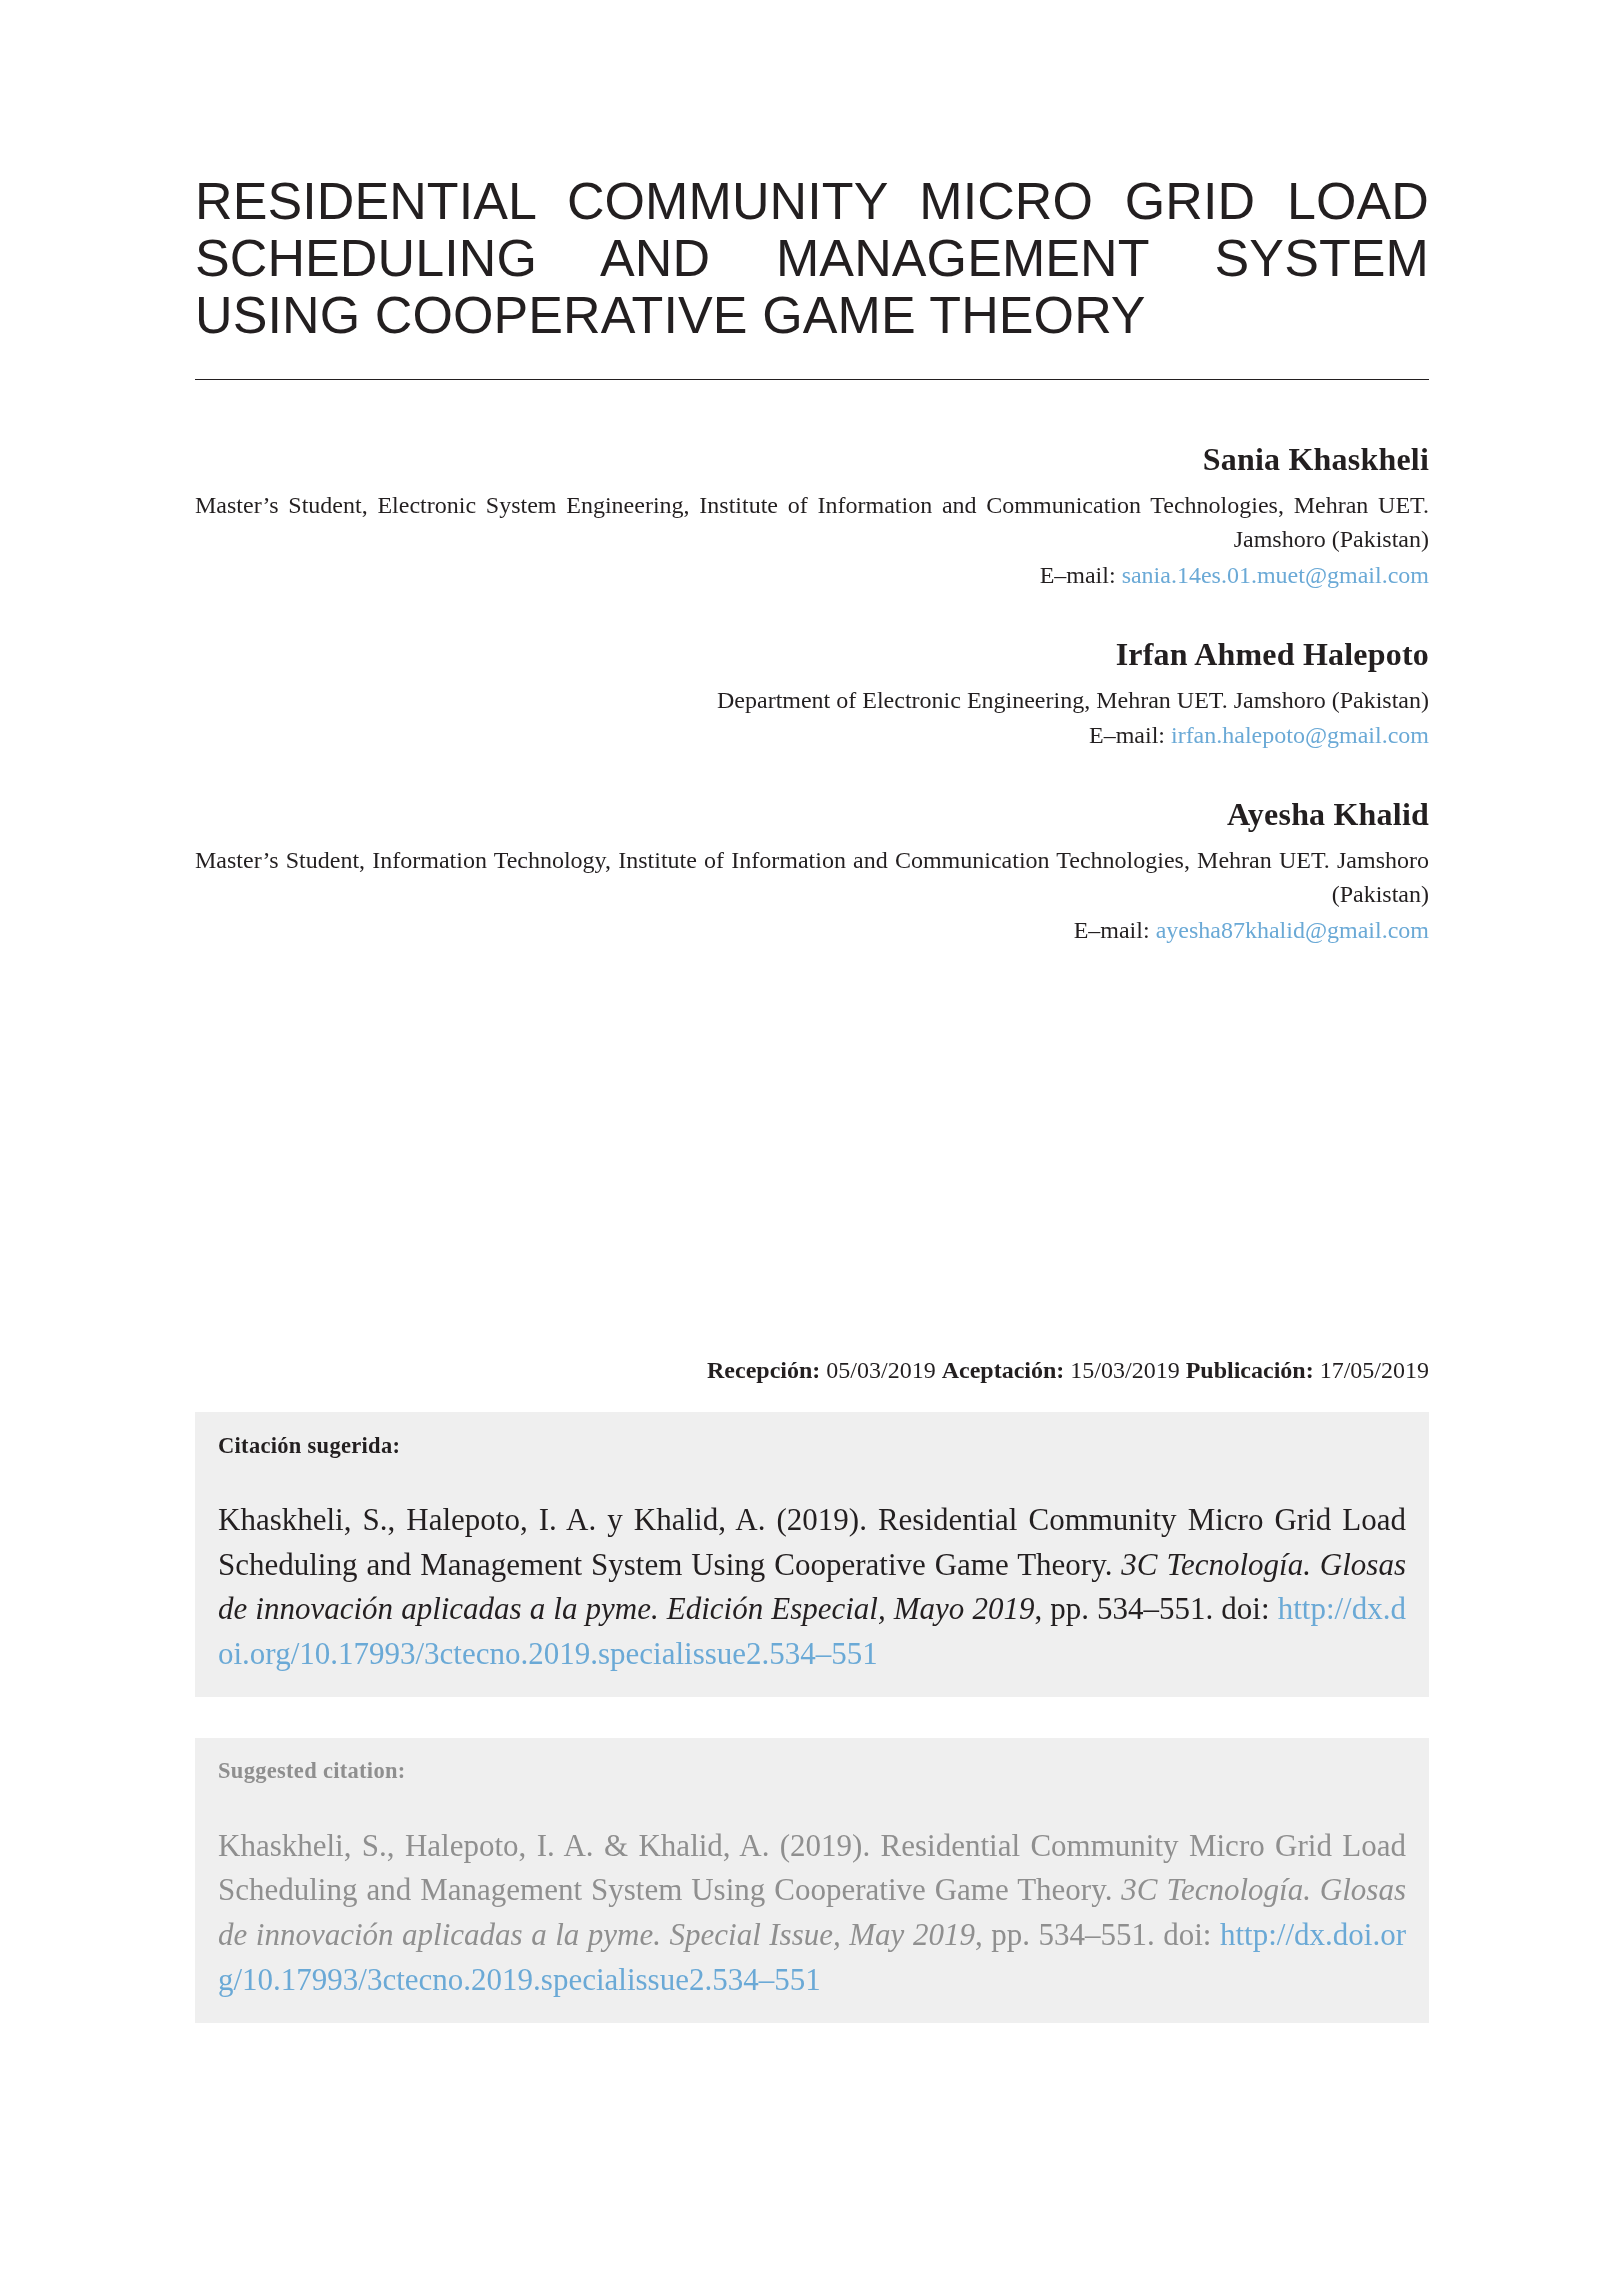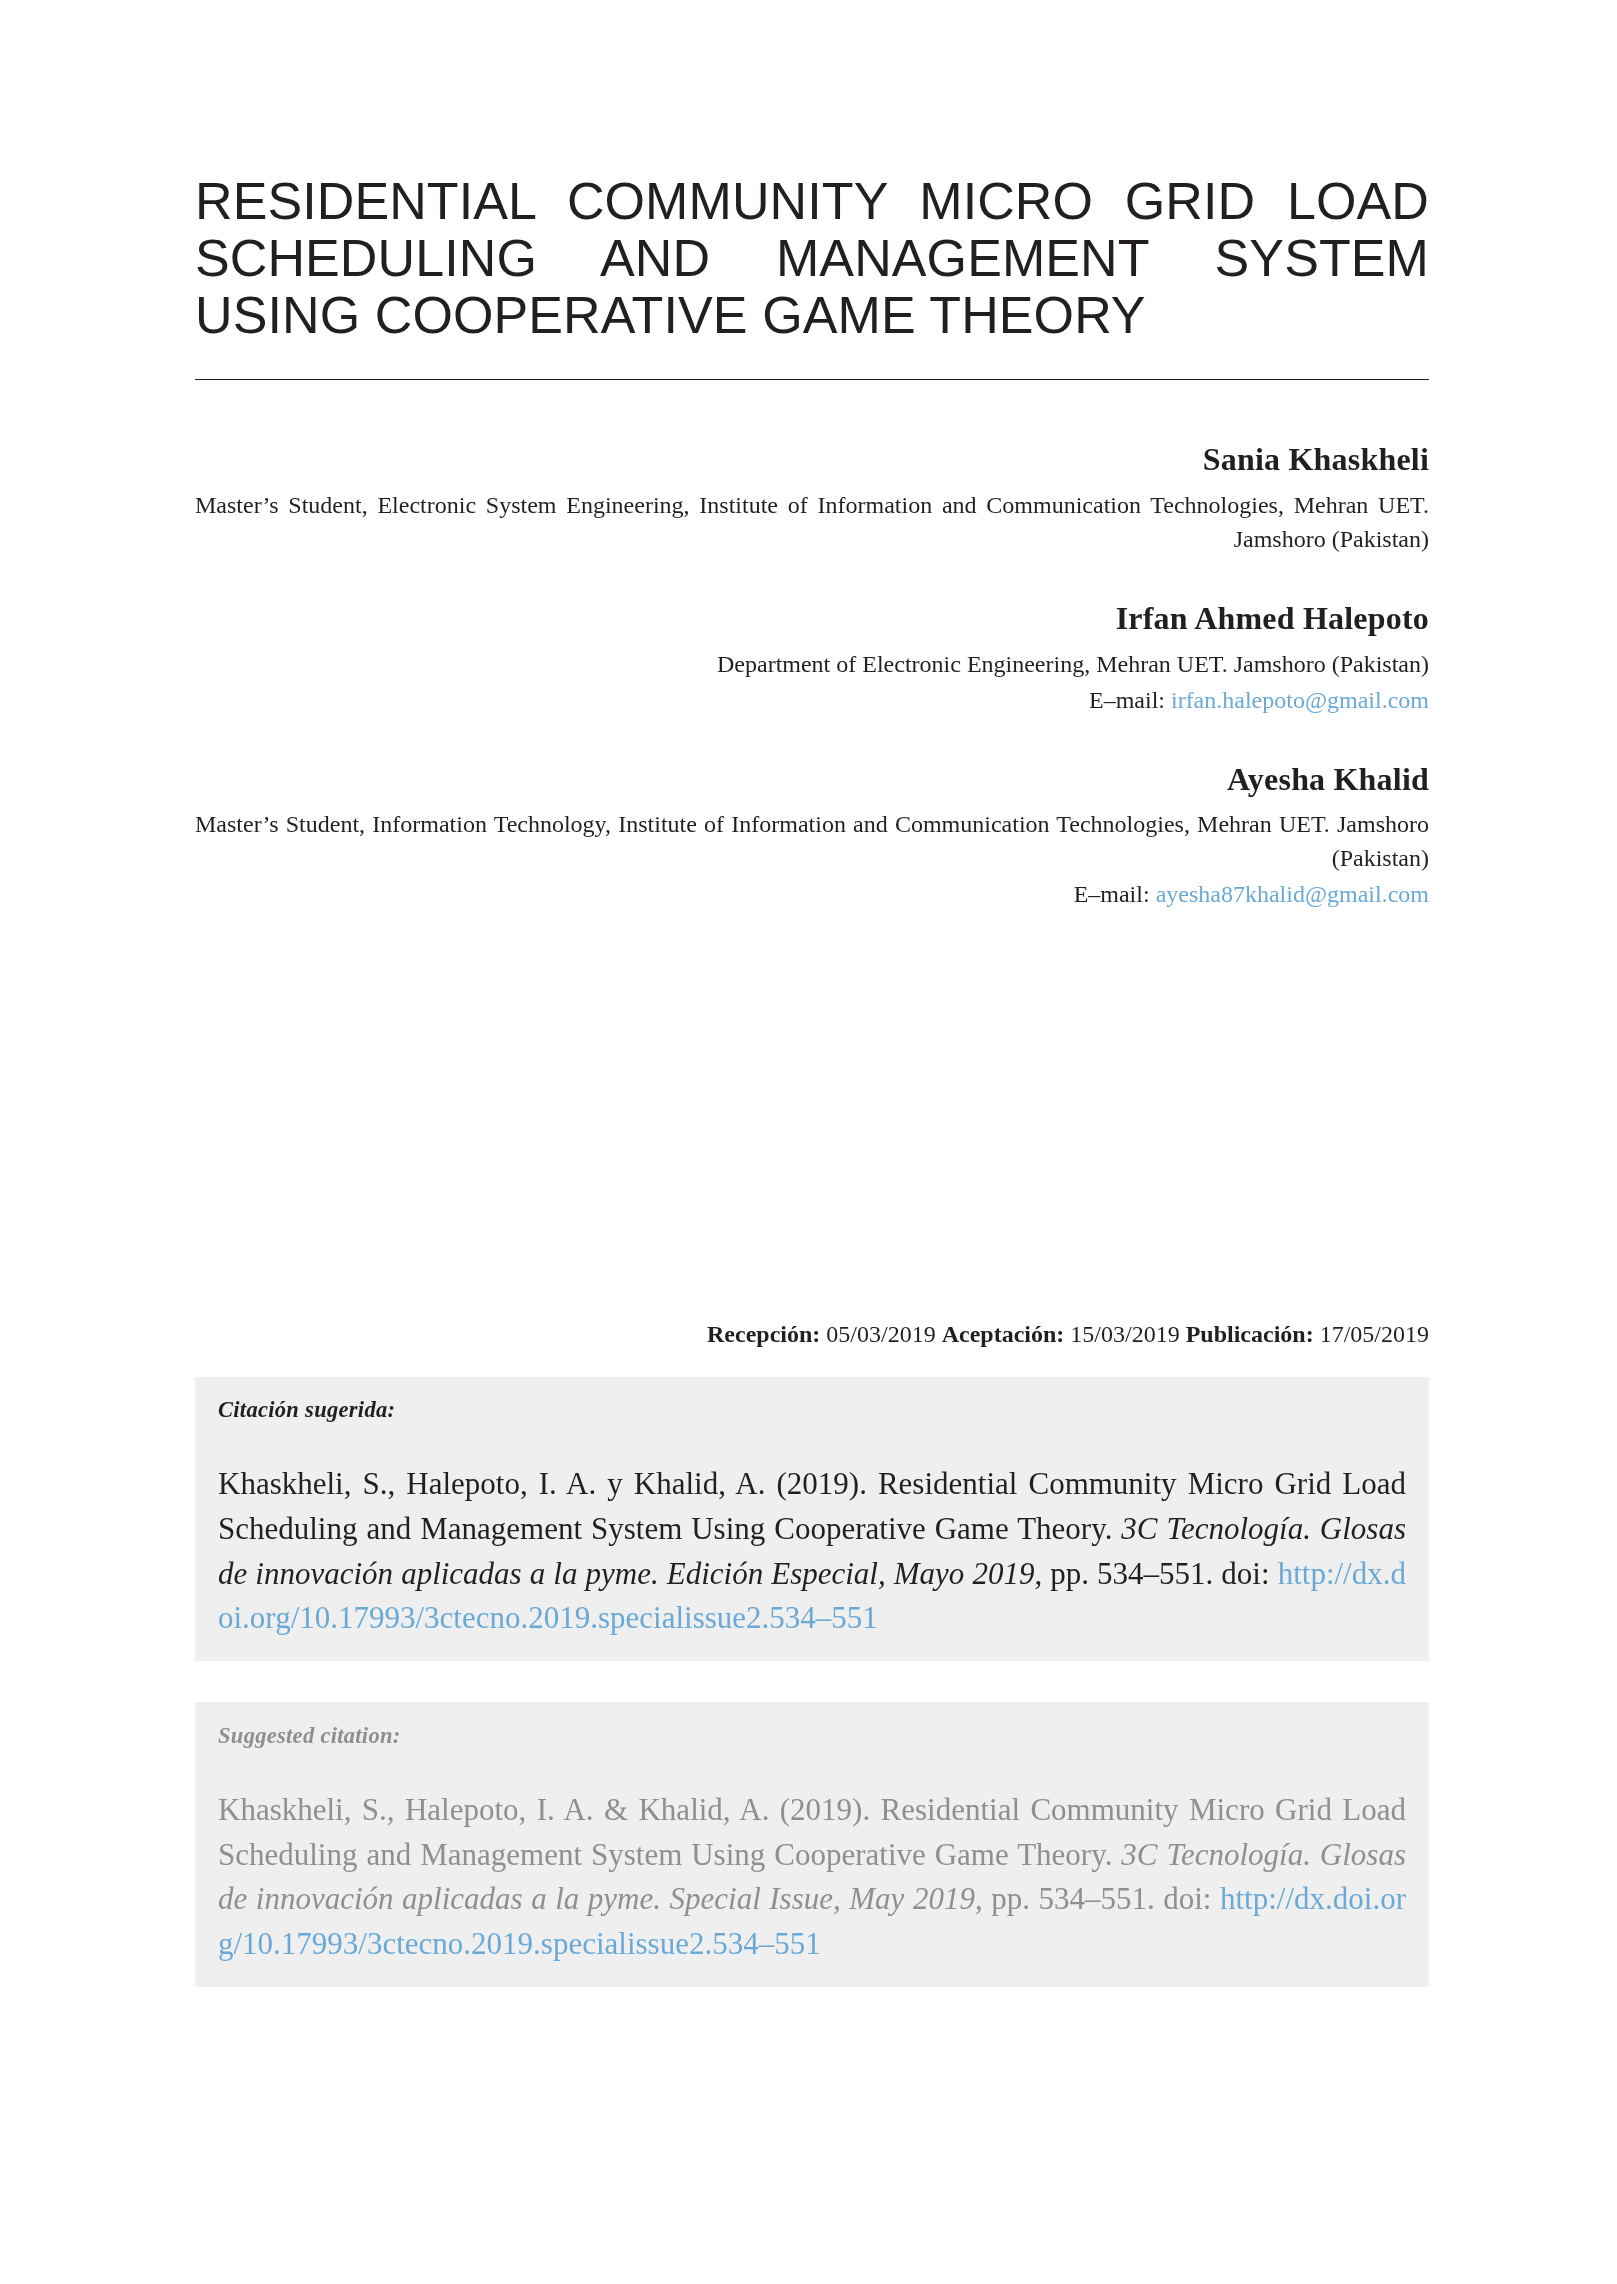--- a/index.html
+++ b/index.html
@@ -103,21 +103,20 @@
   .cite-box.second {
     margin-top: 41px;
     color: #8a8a8a;
   }
   .cite-head {
     font-weight: bold;
     font-size: 22.5px;
     line-height: 1.4;
     letter-spacing: 0.3px;
     margin-bottom: 4.4px;
-    font-style: italic;
   }
   .cite-body {
     font-size: 31px;
     line-height: 1.44;
     text-align: justify;
     text-align-last: left;
     margin-top: 37px;
   }
   .cite-body i { font-style: italic; }
   .cite-box.second .cite-head,
@@ -132,20 +131,24 @@
   <div class="content">
 
     <h1 class="title">RESIDENTIAL COMMUNITY MICRO GRID LOAD SCHEDULING AND MANAGEMENT SYSTEM USING COOPERATIVE GAME THEORY</h1>
     <hr class="title-rule">
 
     <div class="authors">
 
       <div class="author-block">
         <div class="author-name">Sania Khaskheli</div>
         <div class="author-affil">Master’s Student, Electronic System Engineering, Institute of Information and Communication Technologies, Mehran UET. Jamshoro (Pakistan)</div>
+        <div class="author-email">
+          <span>E–mail:</span>
+          <span class="link">sania.14es.01.muet@gmail.com</span>
+        </div>
       </div>
 
       <div class="author-block">
         <div class="author-name">Irfan Ahmed Halepoto</div>
         <div class="author-affil">Department of Electronic Engineering, Mehran UET. Jamshoro (Pakistan)</div>
         <div class="author-email">
           <span>E–mail:</span>
           <span class="link">irfan.halepoto@gmail.com</span>
         </div>
       </div>

